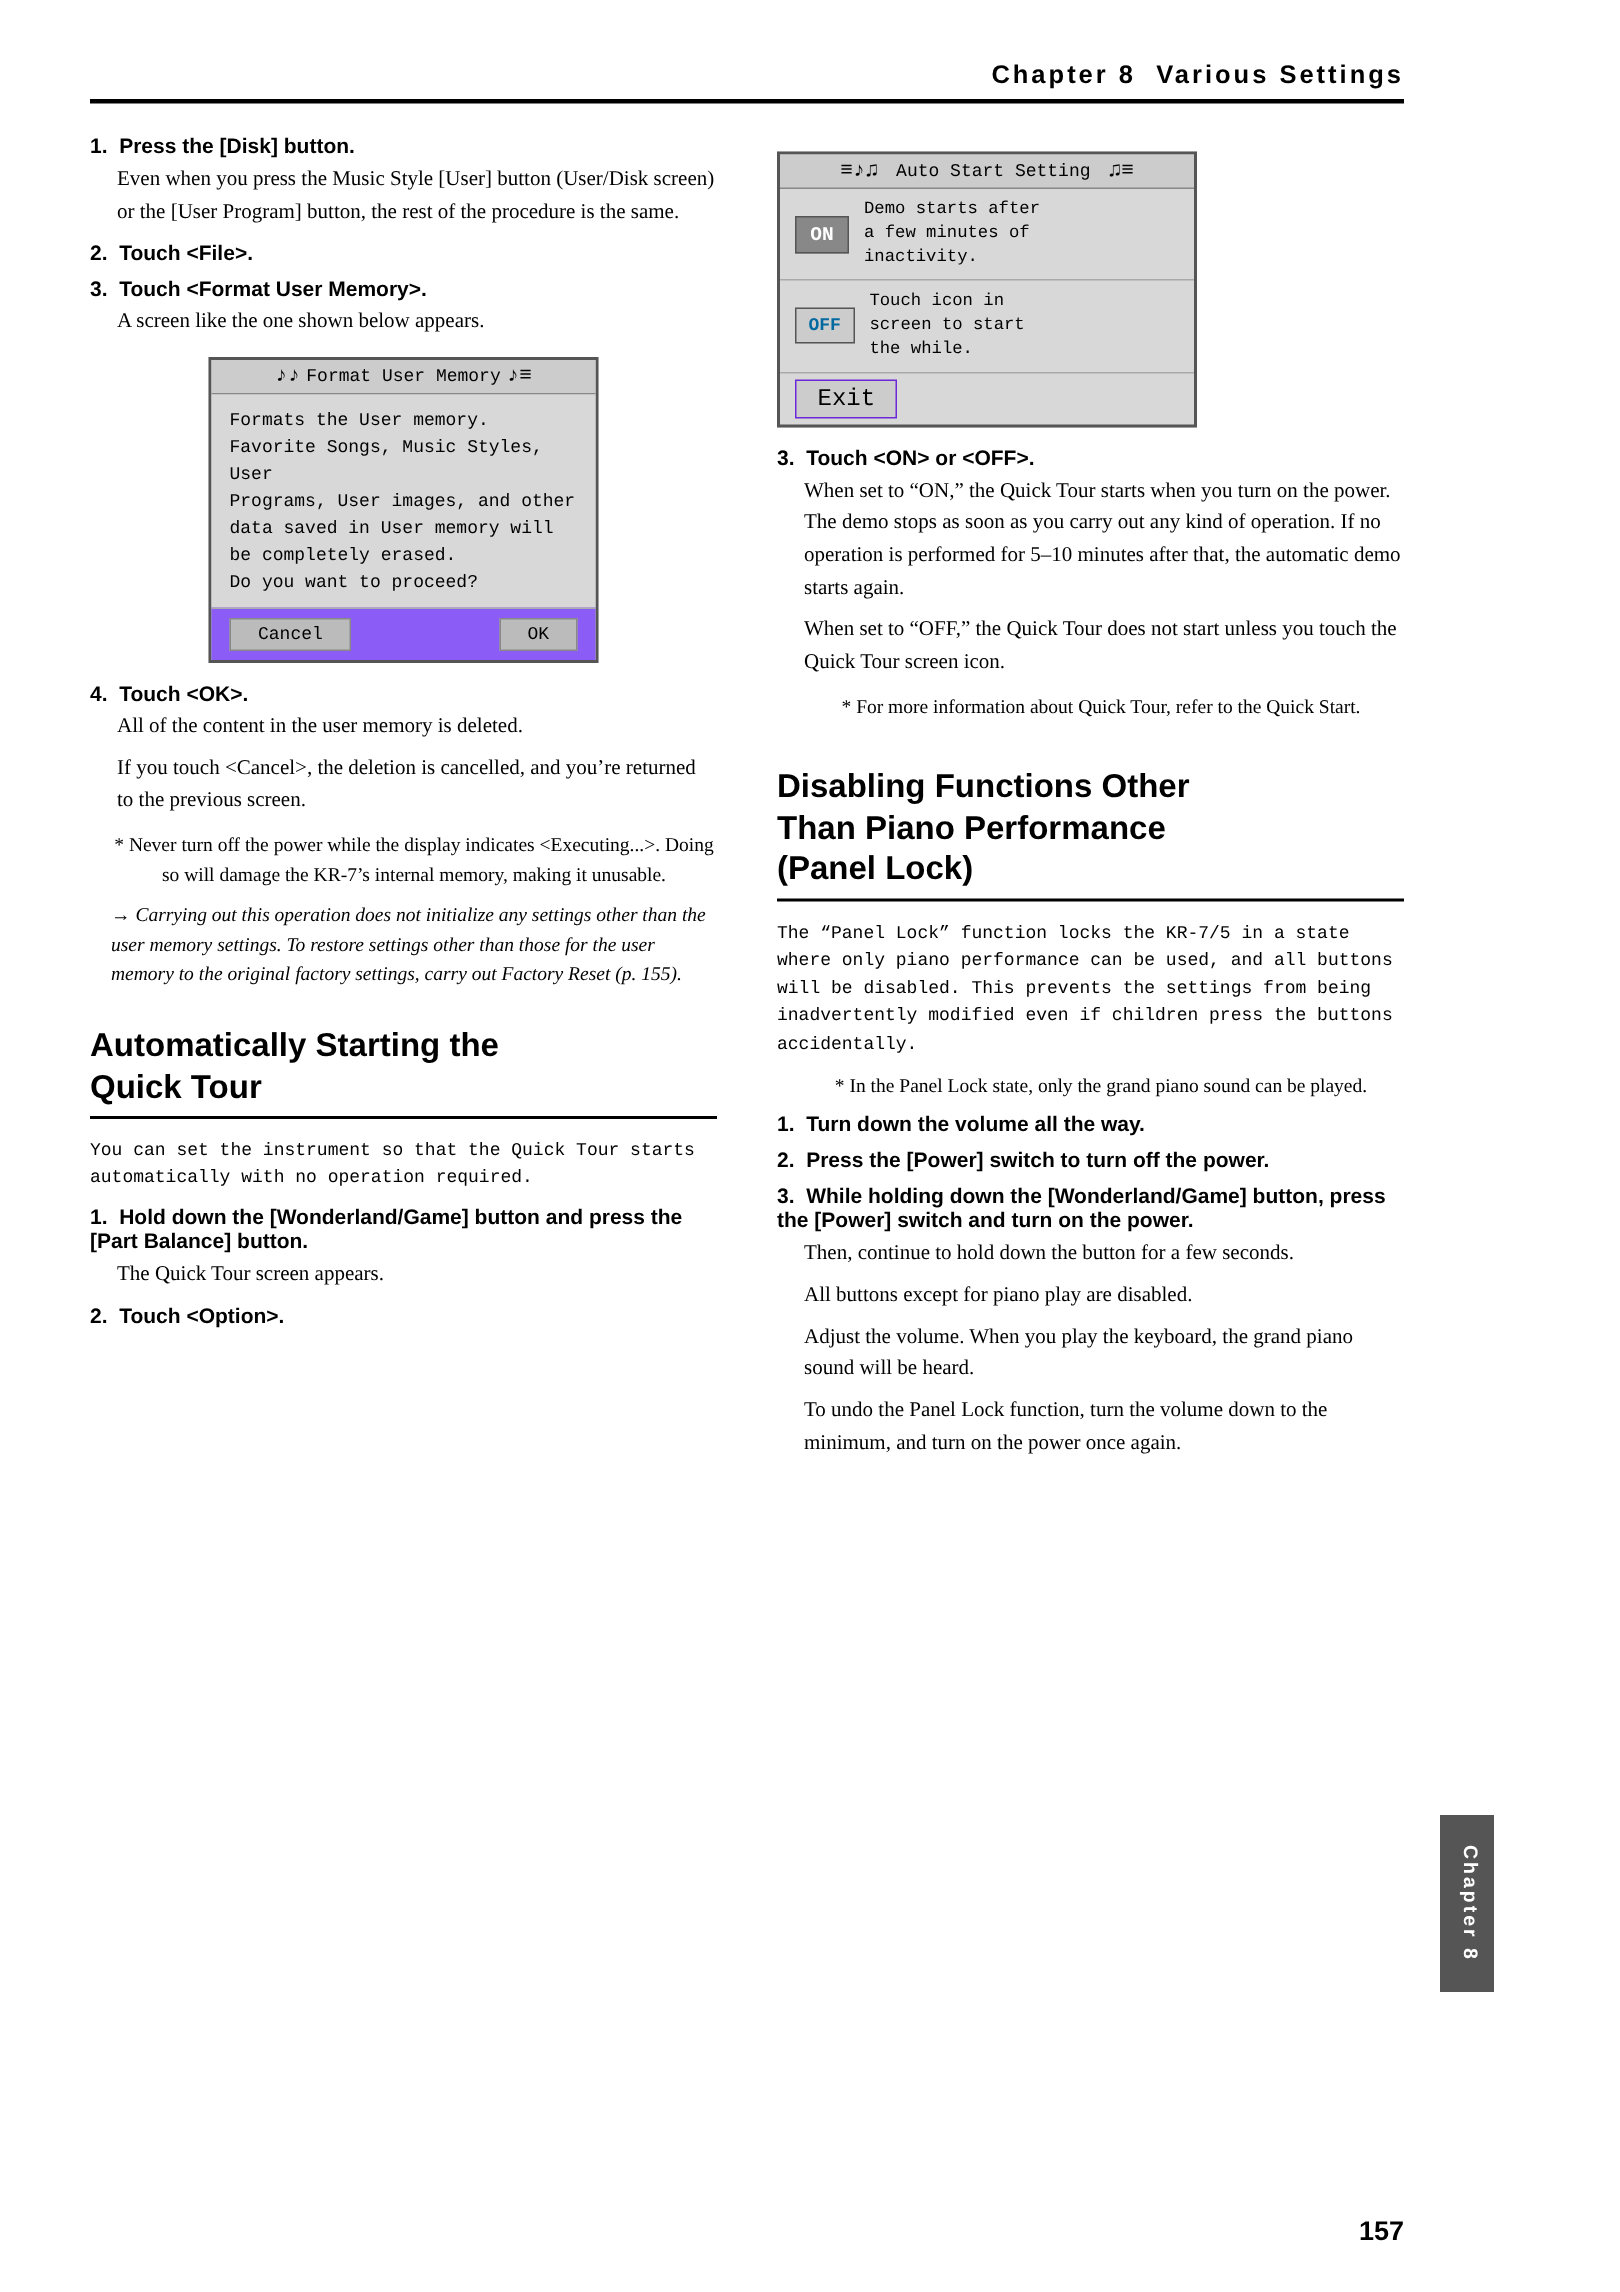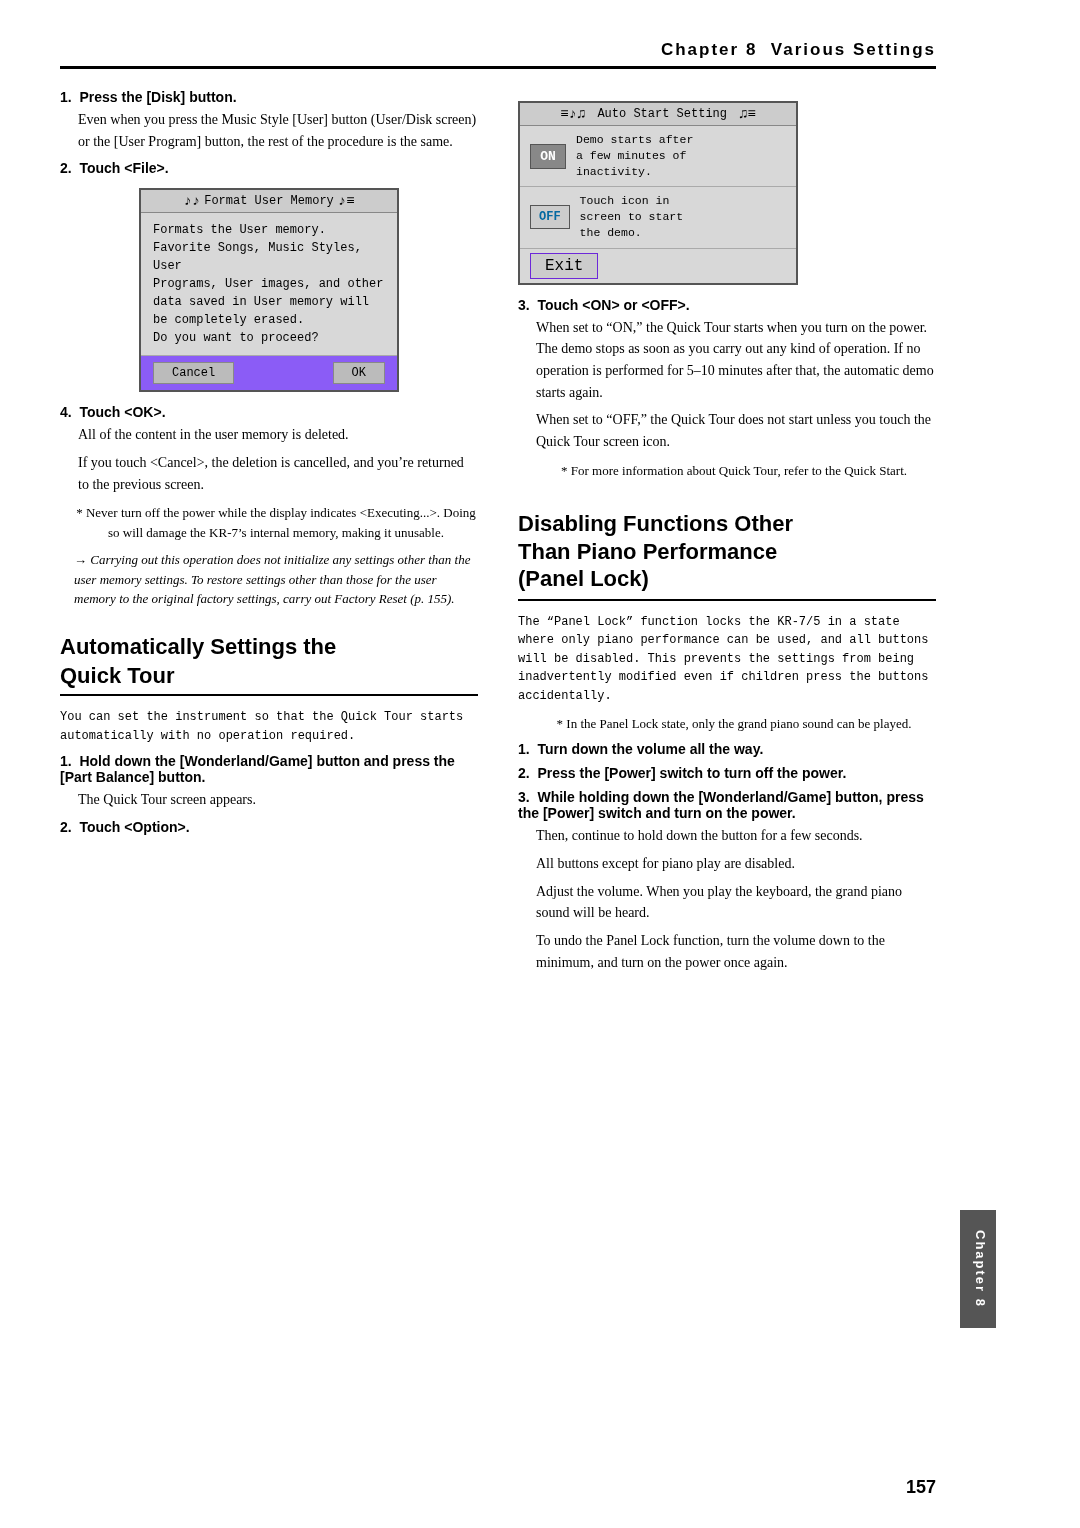--- a/index.html
+++ b/index.html
@@ -291,20 +291,24 @@
 
       <div class="step">
         <div class="step-label">1.&nbsp;&nbsp;Press the [Disk] button.</div>
         <div class="step-body">Even when you press the Music Style [User] button (User/Disk screen) or the [User Program] button, the rest of the procedure is the same.</div>
       </div>
 
       <div class="step">
         <div class="step-label">2.&nbsp;&nbsp;Touch &lt;File&gt;.</div>
       </div>
 
+      <div class="step">
+        <div class="step-label">3.&nbsp;&nbsp;Touch &lt;Format User Memory&gt;.</div>
+        <div class="step-body">A screen like the one shown below appears.</div>
+      </div>
 
       <div class="screen-box">
         <div class="screen-title-bar">
           <span class="screen-music-notes">♪♪</span>
           <span>Format User Memory</span>
           <span class="screen-music-notes">♪≡</span>
         </div>
         <div class="screen-content">
           <div>Formats the User memory.</div>
           <div>Favorite Songs, Music Styles, User</div>
@@ -324,21 +328,21 @@
         <div class="step-body">All of the content in the user memory is deleted.</div>
         <div class="step-body" style="margin-top:6px;">If you touch &lt;Cancel&gt;, the deletion is cancelled, and you’re returned to the previous screen.</div>
       </div>
 
       <div class="note">* Never turn off the power while the display indicates &lt;Executing...&gt;. Doing so will damage the KR-7’s internal memory, making it unusable.</div>
 
       <div class="note-arrow">→ Carrying out this operation does not initialize any settings other than the user memory settings. To restore settings other than those for the user memory to the original factory settings, carry out Factory Reset (p. 155).</div>
 
       <div class="bottom-section">
         <div class="section-heading">
-          <span>Automatically Settings the</span><br>
+          <span>Automatically Starting the</span><br>
           <span>Quick Tour</span>
         </div>
 
         <p>You can set the instrument so that the Quick Tour starts automatically with no operation required.</p>
 
         <div class="step">
           <div class="step-label">1.&nbsp;&nbsp;Hold down the [Wonderland/Game] button and press the [Part Balance] button.</div>
           <div class="step-body">The Quick Tour screen appears.</div>
         </div>
 
@@ -363,21 +367,21 @@
             <div>Demo starts after</div>
             <div>a few minutes of</div>
             <div>inactivity.</div>
           </div>
         </div>
         <div class="auto-row">
           <div class="auto-btn-off">OFF</div>
           <div class="auto-desc">
             <div>Touch icon in</div>
             <div>screen to start</div>
-            <div>the demo.</div>
+            <div>the while.</div>
           </div>
         </div>
         <div class="auto-exit-row">
           <div class="auto-exit-btn">Exit</div>
         </div>
       </div>
 
       <div class="step" style="margin-top:12px;">
         <div class="step-label">3.&nbsp;&nbsp;Touch &lt;ON&gt; or &lt;OFF&gt;.</div>
         <div class="step-body">When set to “ON,” the Quick Tour starts when you turn on the power. The demo stops as soon as you carry out any kind of operation. If no operation is performed for 5–10 minutes after that, the automatic demo starts again.</div>

